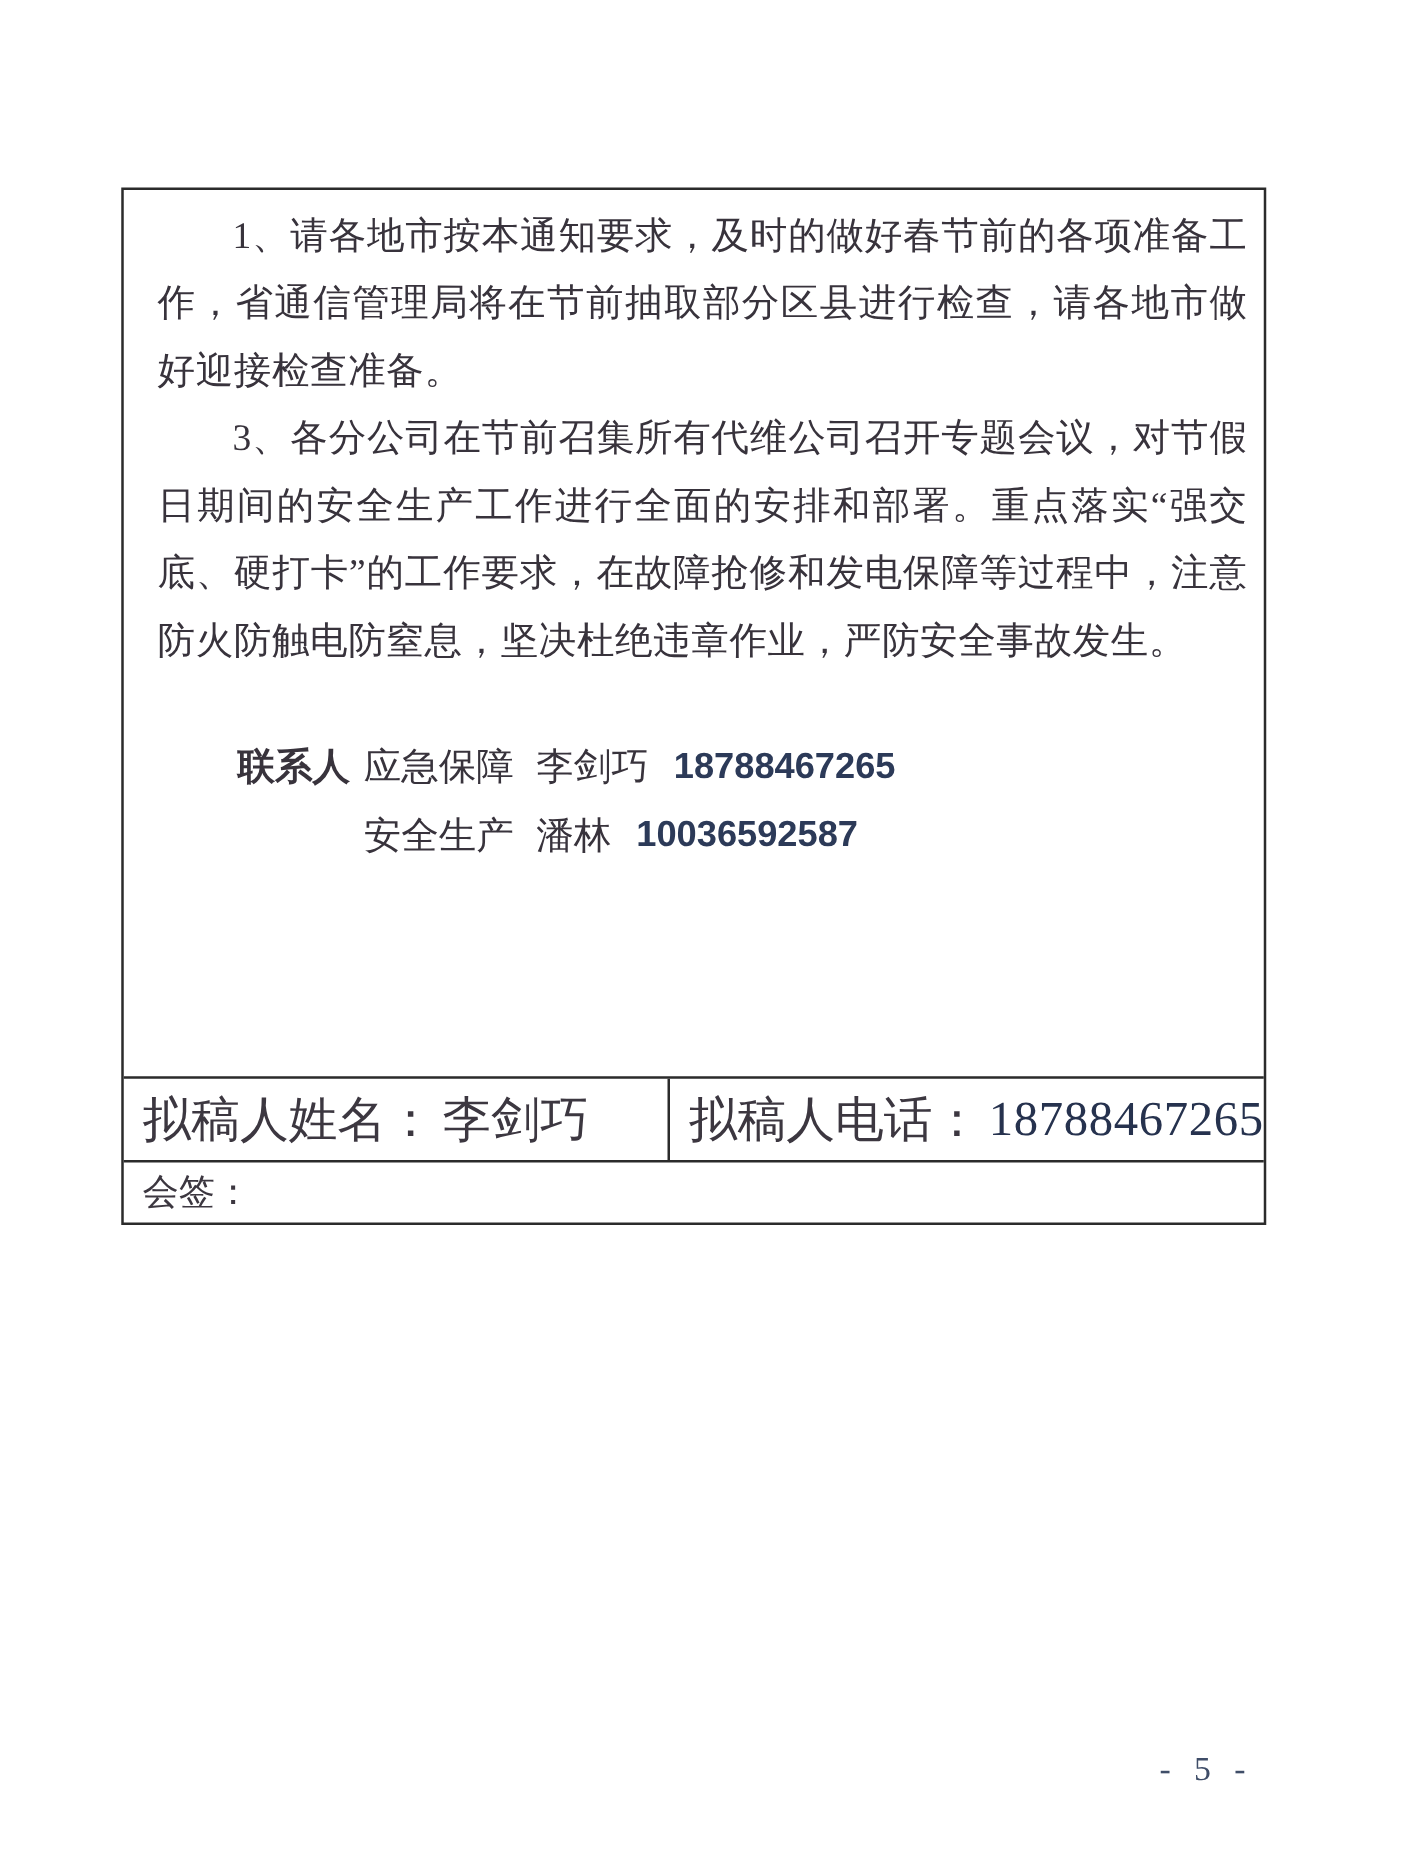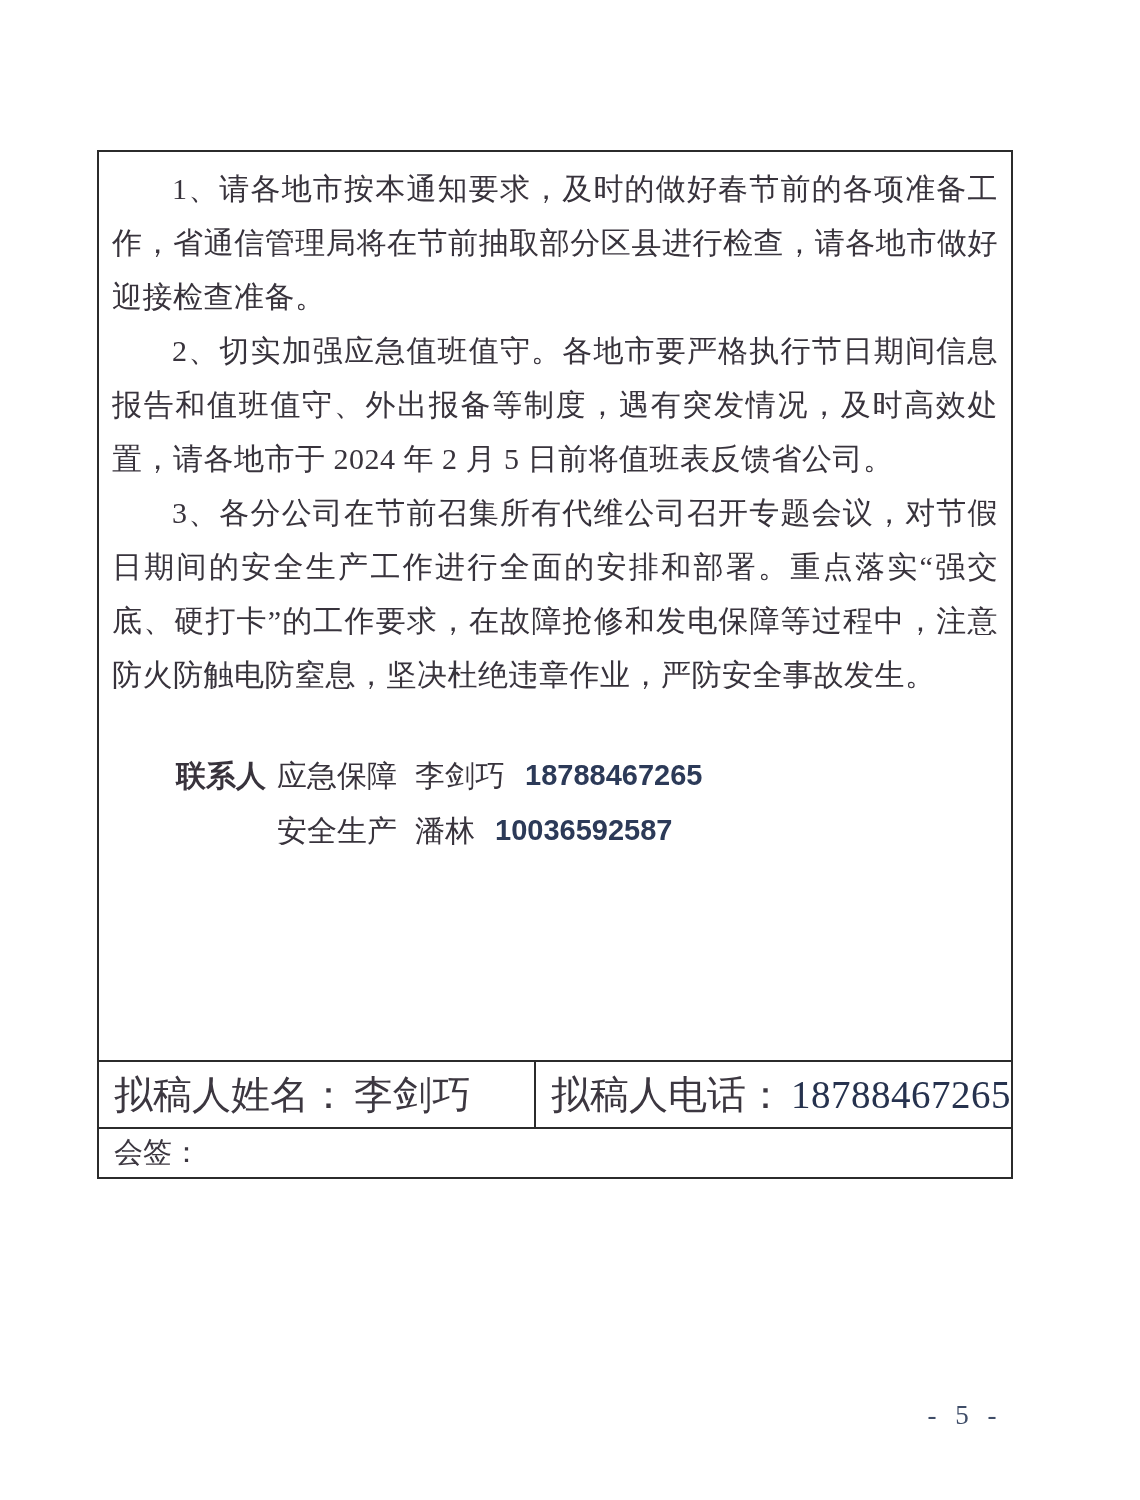--- a/index.html
+++ b/index.html
@@ -11,22 +11,22 @@
     overflow: hidden;
   }
   .doc-table {
     position: absolute;
     left: 97px; top: 150px;
     width: 916px;
     border: 2px solid #2b2b2b;
     background: #ffffff;
   }
   .content-cell {
-    height: 908px;
-    padding: 10px 13px 0 13px;
+    height: 709px;
+    padding: 10px 13px 0 27px;
     overflow: hidden;
   }
   .para {
     font-size: 30px;
     line-height: 54px;
     color: #38333c;
     text-indent: 2em;
     text-align: justify;
     letter-spacing: 0.5px;
   }
@@ -94,21 +94,20 @@
     color: #3f4d68;
   }
 </style>
 </head>
 <body>
 
 <div class="doc-table">
 
   <div class="content-cell">
     <p class="para">1、请各地市按本通知要求，及时的做好春节前的各项准备工作，省通信管理局将在节前抽取部分区县进行检查，请各地市做好迎接检查准备。</p>
-    <p class="para">2、切实加强应急值班值守。各地市要严格执行节日期间信息报告和值班值守、外出报备等制度，遇有突发情况，及时高效处置，请各地市于 2024 年 2 月 5 日前将值班表反馈省公司。</p>
     <p class="para">3、各分公司在节前召集所有代维公司召开专题会议，对节假日期间的安全生产工作进行全面的安排和部署。重点落实“强交底、硬打卡”的工作要求，在故障抢修和发电保障等过程中，注意防火防触电防窒息，坚决杜绝违章作业，严防安全事故发生。</p>
 
     <div class="contacts">
       <div class="contacts-label">联系人</div>
       <div class="contact-items">
         <div class="contact-row">
           <span class="contact-dept">应急保障</span>
           <span class="contact-name">李剑巧</span>
           <span class="contact-phone">18788467265</span>
         </div>

